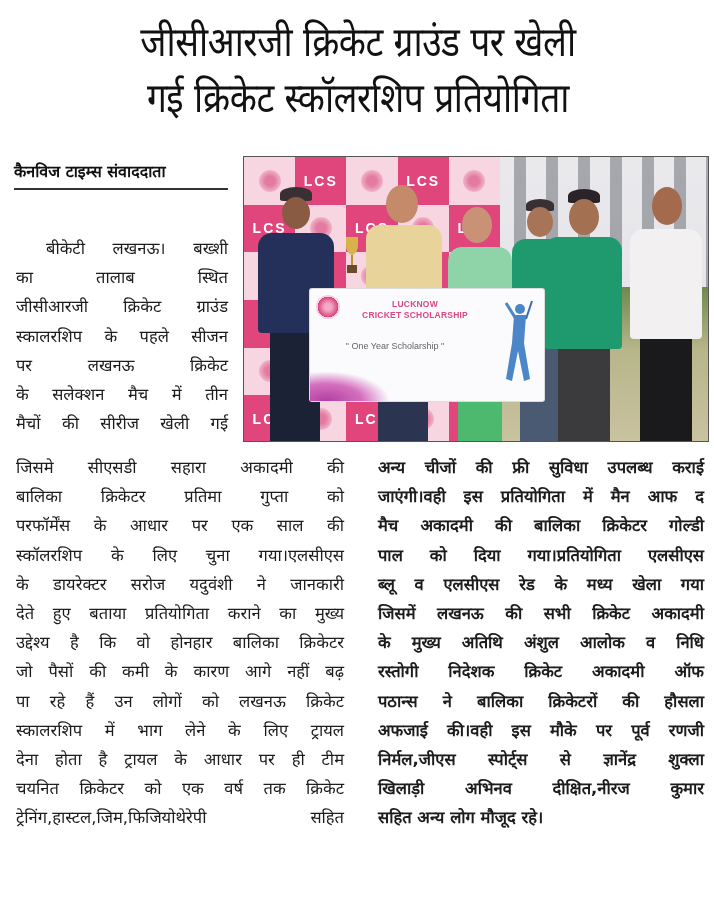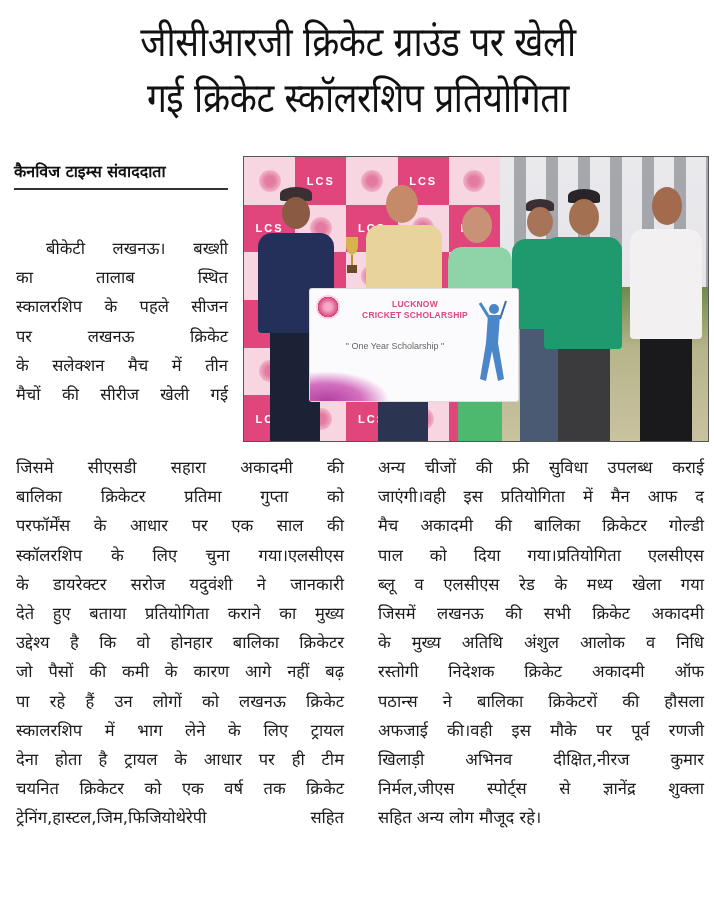--- a/index.html
+++ b/index.html
@@ -26,36 +26,36 @@
     position: absolute;
     font-size: 16.5px; line-height: 29.2px; color: #1c1c1c;
     text-align: justify; text-align-last: justify;
   }
   .col .ln { display: block; white-space: nowrap; text-align-last: justify; text-align: justify; }
   .col .ln.last { text-align-last: left; }
   .col .ln.indent { padding-left: 30px; }
 
   .col-top-left { left: 16px; top: 234px; width: 212px; }
   .col-bottom-left { left: 16px; top: 453px; width: 328px; }
-  .col-bottom-right { left: 378px; top: 453px; width: 326px; }
+  .col-bottom-right { left: 378px; top: 453px; width: 326px; font-weight: bold; }
 
   .photo {
     position: absolute; left: 243px; top: 156px; width: 466px; height: 286px;
     border: 1px solid #555; overflow: hidden;
     background: linear-gradient(180deg, #f4f4f6 0%, #e8e8ec 45%, #c9c7a4 75%, #b8b68e 100%);
   }
   .backdrop {
     position: absolute; left: 0; top: 0; width: 256px; height: 286px;
     background-image:
       linear-gradient(45deg, transparent 0, transparent 0);
     background-color: #fbe3ec;
     display: grid; grid-template-columns: repeat(5, 1fr); grid-template-rows: repeat(6, 1fr);
   }
   .backdrop .cell { display: flex; align-items: center; justify-content: center;
-    font-family: "Liberation Sans", sans-serif; font-weight: bold; font-size: 11px; color: #fff; letter-spacing: 2px; }
+    font-family: "Liberation Sans", sans-serif; font-weight: bold; font-size: 14px; color: #fff; letter-spacing: 2px; }
   .backdrop .cell.pink { background: #e0457c; }
   .backdrop .cell.light { background: #f7d6e2; }
   .backdrop .cell.light::after { content: ""; width: 22px; height: 22px; border-radius: 50%; background: radial-gradient(circle, #e37aa0 30%, #f0b3c8 70%); }
 
   .building {
     position: absolute; left: 256px; top: 0; width: 210px; height: 130px;
     background: #e6e6ea;
     background-image:
       repeating-linear-gradient(90deg, transparent 0 14px, #8d8f96 14px 26px, transparent 26px 32px),
       repeating-linear-gradient(180deg, transparent 0 16px, rgba(230,230,234,1) 16px 30px);
@@ -64,21 +64,21 @@
   .grass { position: absolute; left: 256px; top: 130px; width: 210px; height: 156px;
     background: linear-gradient(180deg, #6d8a4e 0%, #b7b58a 40%, #c9c3a0 100%); }
 
   .person { position: absolute; }
   .person .head { position: absolute; border-radius: 50%; background: #b07a5a; }
   .person .cap { position: absolute; border-radius: 50% 50% 10% 10%; background: #3a2f33; }
   .person .torso { position: absolute; border-radius: 14px 14px 4px 4px; }
   .person .legs { position: absolute; }
 
   .sign {
-    position: absolute; left: 66px; top: 132px; width: 208px; height: 112px;
+    position: absolute; left: 66px; top: 132px; width: 234px; height: 112px;
     background: #fbfafc; border-radius: 2px;
     box-shadow: 0 0 0 1px #ddd;
     padding-left: 6px;
   }
   .sign .title {
     position: absolute; left: 40px; top: 10px; width: 130px; text-align: center;
     font-family: "Liberation Sans", sans-serif; font-weight: bold; font-size: 8.5px; line-height: 11px;
     color: #d94a86; letter-spacing: 0.2px;
   }
   .sign .subtitle {
@@ -99,20 +99,21 @@
 <h1 class="headline">
   <span class="line">जीसीआरजी क्रिकेट ग्राउंड पर खेली</span>
   <span class="line">गई क्रिकेट स्कॉलरशिप प्रतियोगिता</span>
 </h1>
 
 <div class="byline">कैनविज टाइम्स संवाददाता</div>
 
 <div class="col col-top-left">
   <span class="ln indent">बीकेटी लखनऊ। बख्शी</span>
   <span class="ln">का तालाब स्थित</span>
+  <span class="ln">जीसीआरजी क्रिकेट ग्राउंड</span>
   <span class="ln">स्कालरशिप के पहले सीजन</span>
   <span class="ln">पर लखनऊ क्रिकेट</span>
   <span class="ln">के सलेक्शन मैच में तीन</span>
   <span class="ln">मैचों की सीरीज खेली गई</span>
 </div>
 
 <div class="photo">
   <div class="backdrop">
     <div class="cell light"></div>
       <div class="cell pink">LCS</div>
@@ -230,16 +231,16 @@
   <span class="ln">अन्य चीजों की फ्री सुविधा उपलब्ध कराई</span>
   <span class="ln">जाएंगी।वही इस प्रतियोगिता में मैन आफ द</span>
   <span class="ln">मैच अकादमी की बालिका क्रिकेटर गोल्डी</span>
   <span class="ln">पाल को दिया गया।प्रतियोगिता एलसीएस</span>
   <span class="ln">ब्लू व एलसीएस रेड के मध्य खेला गया</span>
   <span class="ln">जिसमें लखनऊ की सभी क्रिकेट अकादमी</span>
   <span class="ln">के मुख्य अतिथि अंशुल आलोक व निधि</span>
   <span class="ln">रस्तोगी निदेशक क्रिकेट अकादमी ऑफ</span>
   <span class="ln">पठान्स ने बालिका क्रिकेटरों की हौसला</span>
   <span class="ln">अफजाई की।वही इस मौके पर पूर्व रणजी</span>
+  <span class="ln">निर्मल,जीएस स्पोर्ट्स से ज्ञानेंद्र शुक्ला</span>
   <span class="ln">खिलाड़ी अभिनव दीक्षित,नीरज कुमार</span>
-  <span class="ln">निर्मल,जीएस स्पोर्ट्स से ज्ञानेंद्र शुक्ला</span>
   <span class="ln last">सहित अन्य लोग मौजूद रहे।</span>
 </div>
 
 </body></html>

